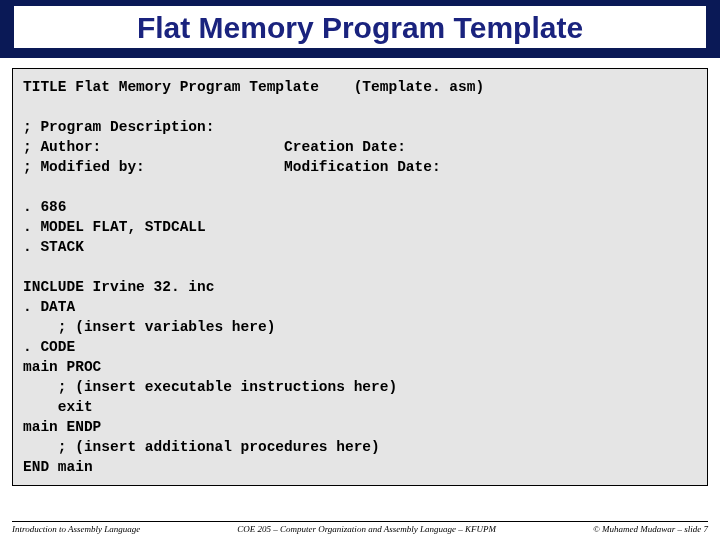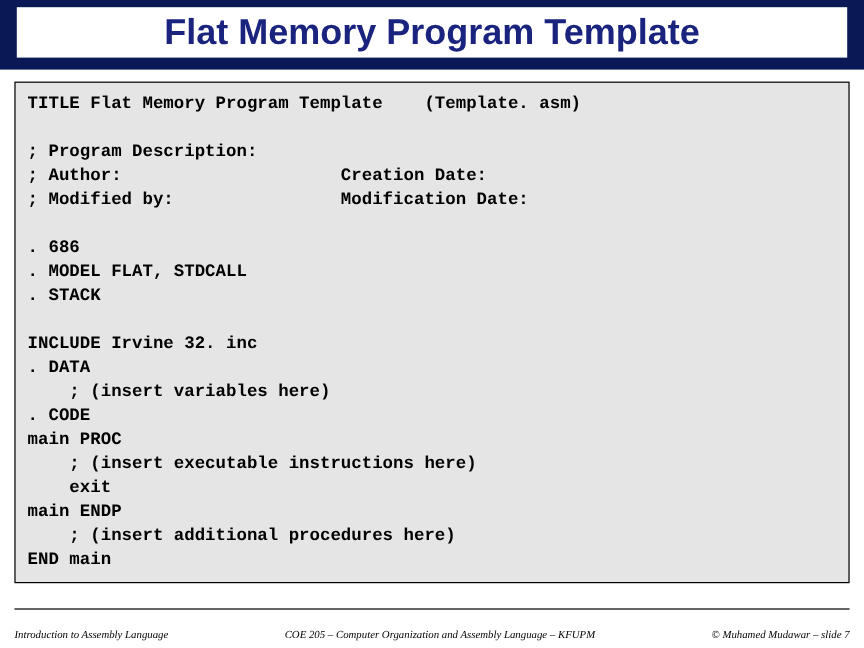--- a/index.html
+++ b/index.html
@@ -46,21 +46,21 @@
   .footer {
     position: absolute;
     bottom: 6px;
     left: 12px;
     right: 12px;
     border-top: 1px solid #000;
     display: flex;
     justify-content: space-between;
     font-family: "Times New Roman", serif;
     font-size: 9px;
-    padding-top: 16px;
+    padding-top: 2px;
     color: #000;
   }
   .footer .left { font-style: italic; }
   .footer .center { font-style: italic; text-align: center; flex: 1; }
   .footer .right { font-style: italic; }
 </style>
 </head>
 <body>
 
 <div class="slide">

